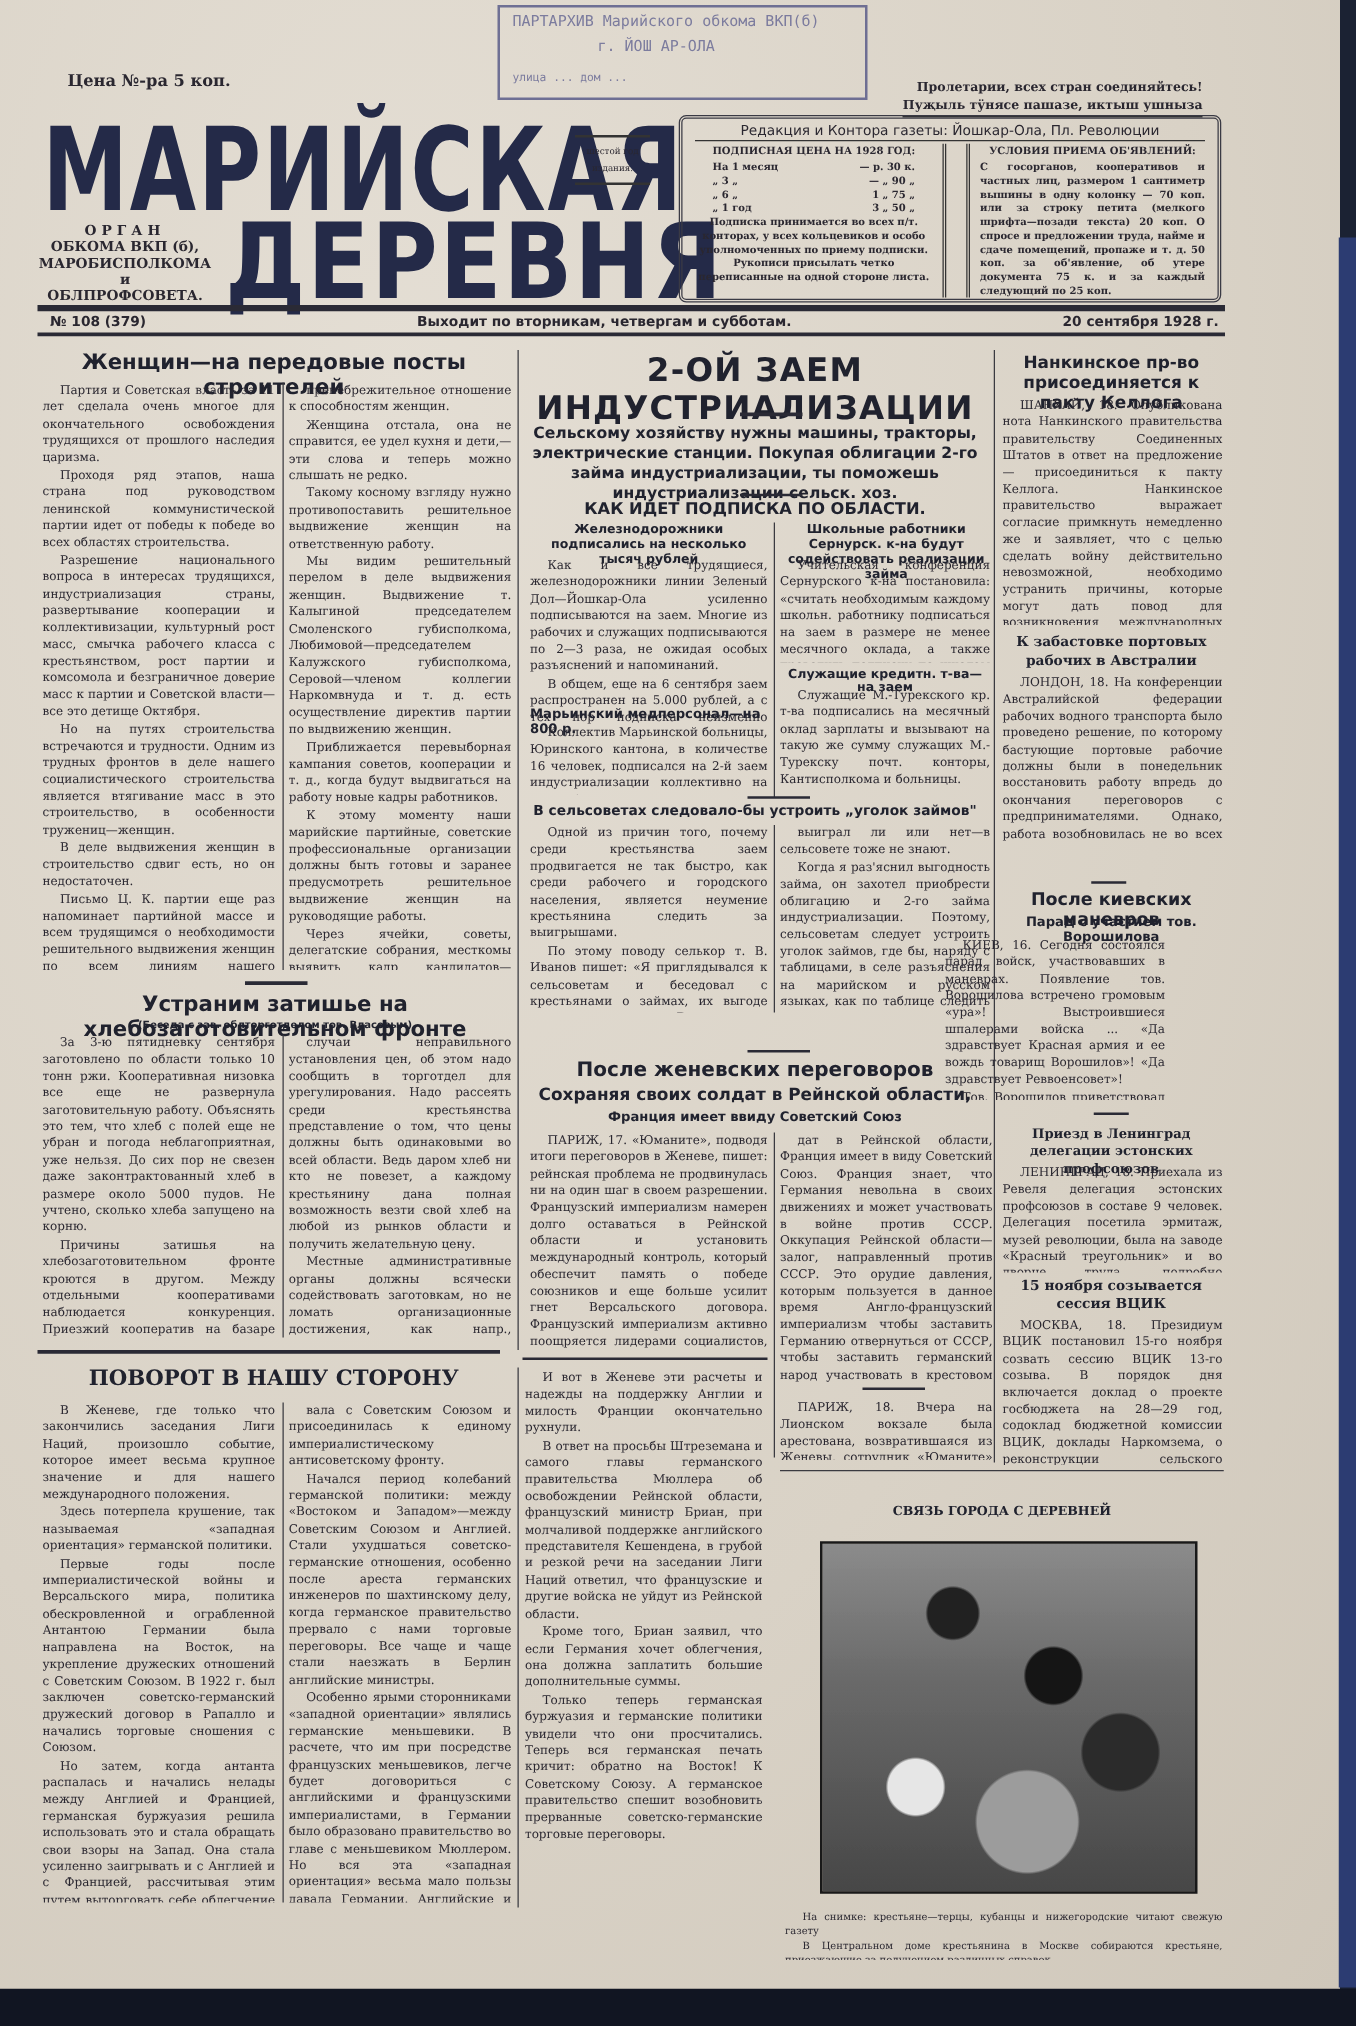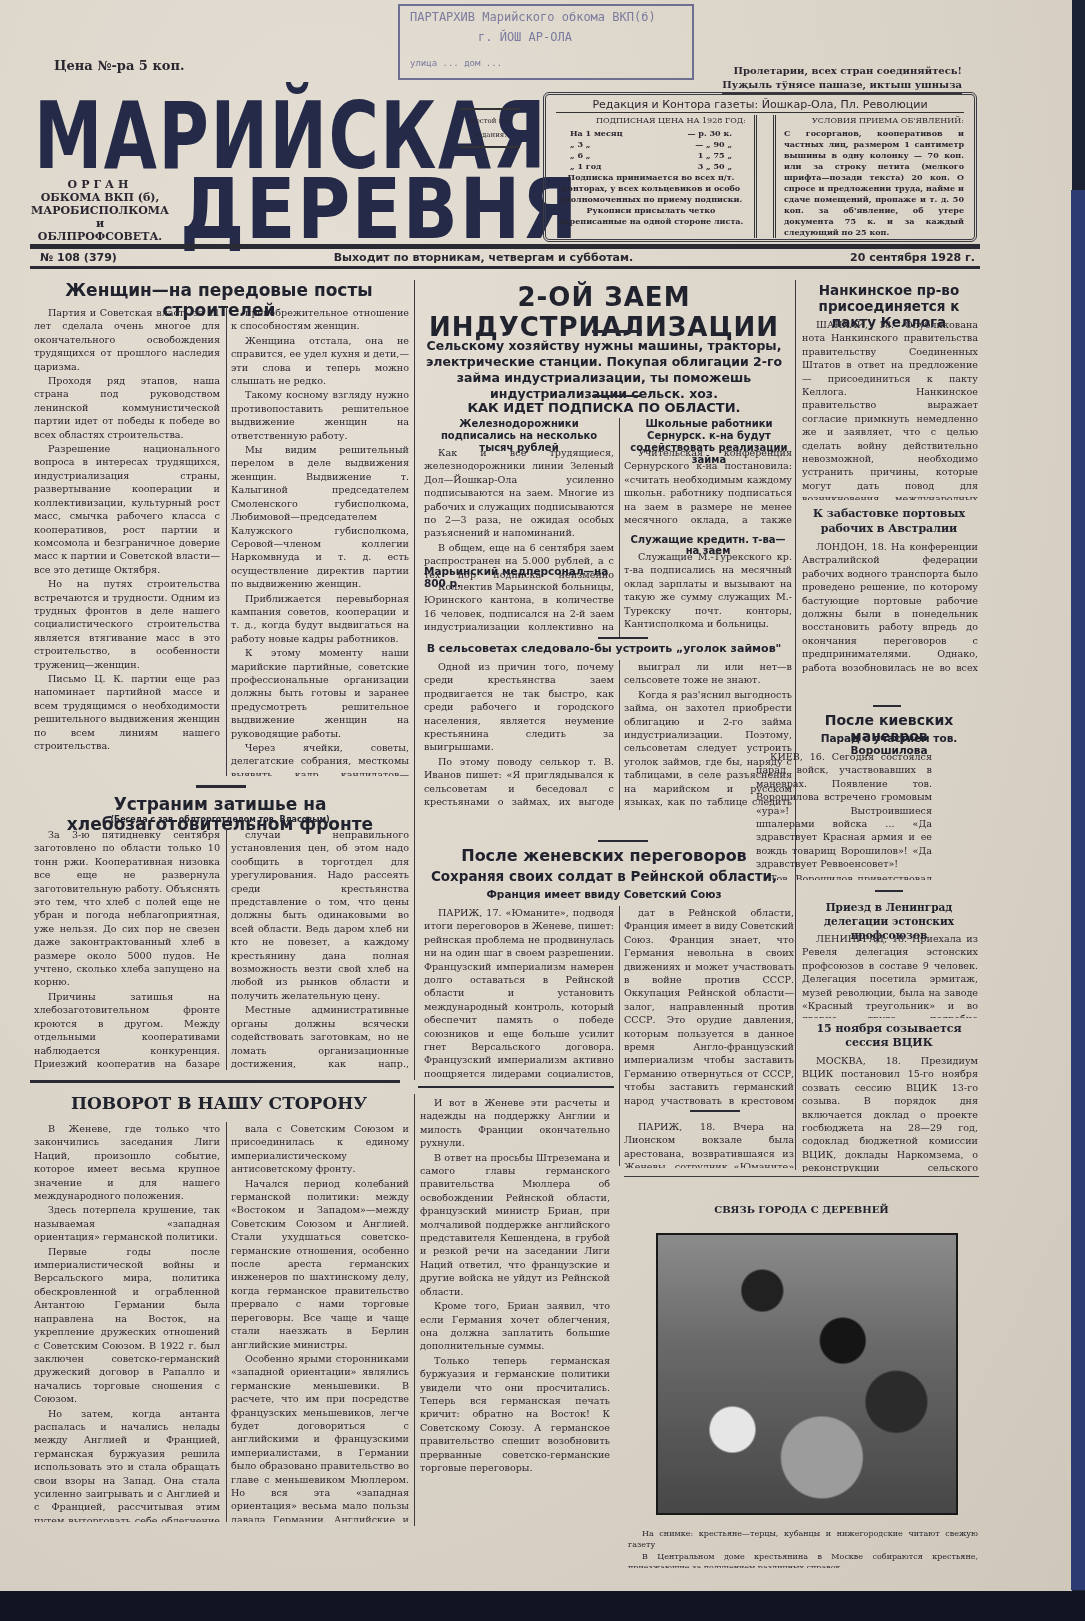--- a/index.html
+++ b/index.html
@@ -45,21 +45,21 @@
   .infobox {
     position: absolute; left: 543px; top: 92px; width: 434px; height: 150px;
     border: 3px double #3a3a44; border-radius: 6px; padding: 4px 10px;
     font-size: 8px; line-height: 11px;
   }
   .infobox .addr { text-align: center; font-family: "DejaVu Sans", sans-serif; font-size: 11px; border-bottom: 1px solid #333; padding-bottom: 2px; margin-bottom: 2px; }
   .infobox .cols { display: flex; }
   .infobox .sub { width: 190px; }
   .infobox .divider { width: 22px; border-left: 3px double #333; border-right: 3px double #333; margin: 0 8px; }
   .infobox .ads { flex: 1; }
-  .infobox .h { font-weight: normal; text-align: right; margin-bottom: 2px; }
+  .infobox .h { font-weight: bold; text-align: center; margin-bottom: 2px; }
   .infobox .row { display: flex; justify-content: space-between; padding: 0 14px; font-weight: bold; }
   .infobox .note { text-align: center; font-weight: bold; }
   .infobox .ads p { text-align: justify; font-weight: bold; }
 
   .rule { position: absolute; left: 30px; width: 950px; background: #2a2a35; }
   .datebar { position: absolute; left: 40px; top: 251px; width: 935px; display: flex; justify-content: space-between; font-size: 11px; font-weight: bold; font-family: "DejaVu Sans", sans-serif; }
 
   .col { position: absolute; font-size: 9.6px; line-height: 13.4px; text-align: justify; overflow: hidden; }
   .col p { text-indent: 14px; margin-bottom: 1px; }
   .head { font-family: "DejaVu Sans", sans-serif; font-weight: bold; text-align: center; color: #20222e; }
@@ -142,22 +142,23 @@
     <span>№ 108 (379)</span>
     <span>Выходит по вторникам, четвергам и субботам.</span>
     <span>20 сентября 1928 г.</span>
   </div>
   <div class="rule" style="top:266px;height:3px;"></div>
 
   <div class="head" style="position:absolute;left:34px;top:280px;width:370px;font-size:17px;">Женщин—на передовые посты строителей</div>
   <div class="col" style="left:34px;top:306px;width:186px;height:470px;">
     <p>Партия и Советская власть за 11 лет сделала очень многое для окончательного освобождения трудящихся от прошлого наследия царизма.</p>
     <p>Проходя ряд этапов, наша страна под руководством ленинской коммунистической партии идет от победы к победе во всех областях строительства.</p>
-    <p>Разрешение национального вопроса в интересах трудящихся, индустриализация страны, развертывание кооперации и коллективизации, культурный рост масс, смычка рабочего класса с кооперативов, рост партии и комсомола и безграничное доверие масс к партии и Советской власти—все это детище Октября.</p>
+    <p>Разрешение национального вопроса в интересах трудящихся, индустриализация страны, развертывание кооперации и коллективизации, культурный рост масс, смычка рабочего класса с крестьянством, рост партии и комсомола и безграничное доверие масс к партии и Советской власти—все это детище Октября.</p>
     <p>Но на путях строительства встречаются и трудности. Одним из трудных фронтов в деле нашего социалистического строительства является втягивание масс в это строительство, в особенности тружениц—женщин.</p>
+    <p>В деле выдвижения женщин в строительство сдвиг есть, но он недостаточен.</p>
     <p>Письмо Ц. К. партии еще раз напоминает партийной массе и всем трудящимся о необходимости решительного выдвижения женщин по всем линиям нашего строительства.</p>
 
   </div>
   <div class="vline" style="left:226px;top:306px;height:470px;"></div>
   <div class="col" style="left:231px;top:306px;width:178px;height:470px;">
     <p>пренебрежительное отношение к способностям женщин.</p>
     <p>Женщина отстала, она не справится, ее удел кухня и дети,—эти слова и теперь можно слышать не редко.</p>
     <p>Такому косному взгляду нужно противопоставить решительное выдвижение женщин на ответственную работу.</p>
     <p>Мы видим решительный перелом в деле выдвижения женщин. Выдвижение т. Калыгиной председателем Смоленского губисполкома, Любимовой—председателем Калужского губисполкома, Серовой—членом коллегии Наркомвнуда и т. д. есть осуществление директив партии по выдвижению женщин.</p>
     <p>Приближается перевыборная кампания советов, кооперации и т. д., когда будут выдвигаться на работу новые кадры работников.</p>

